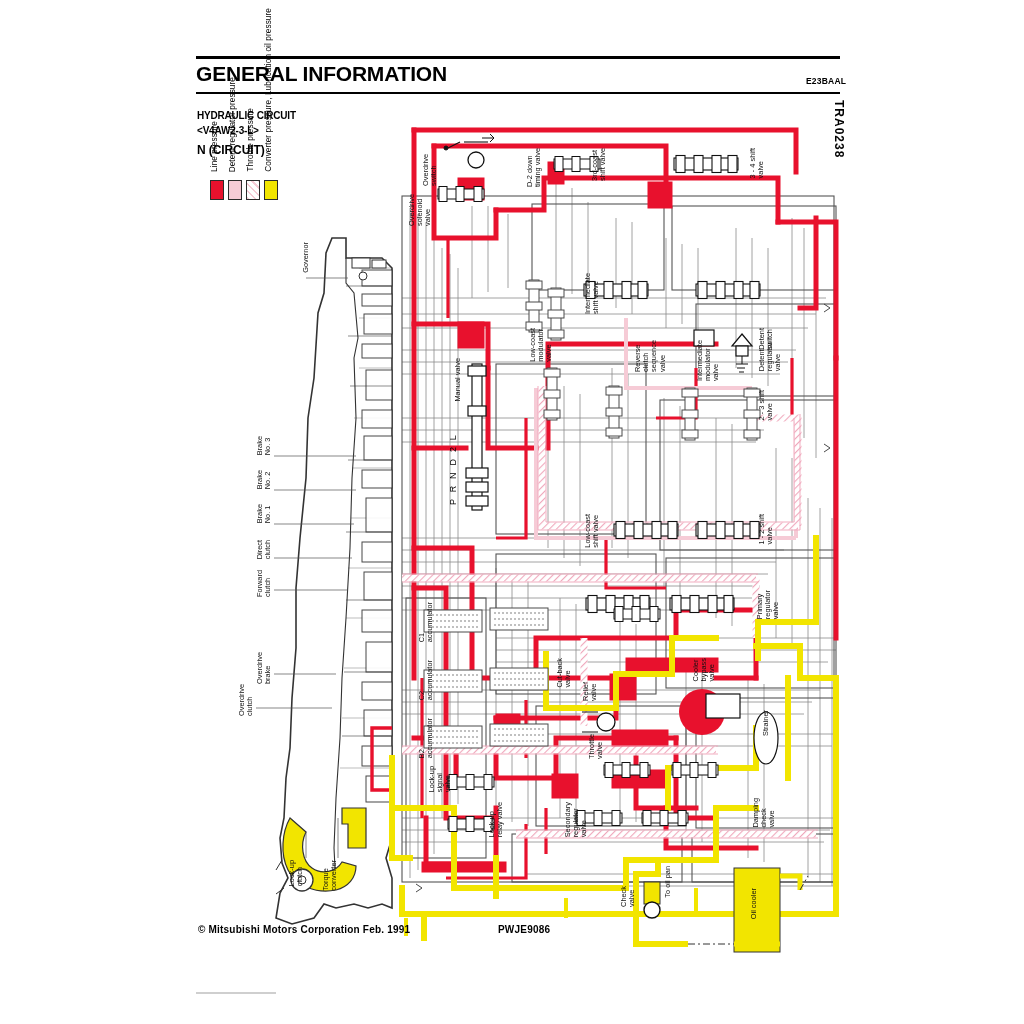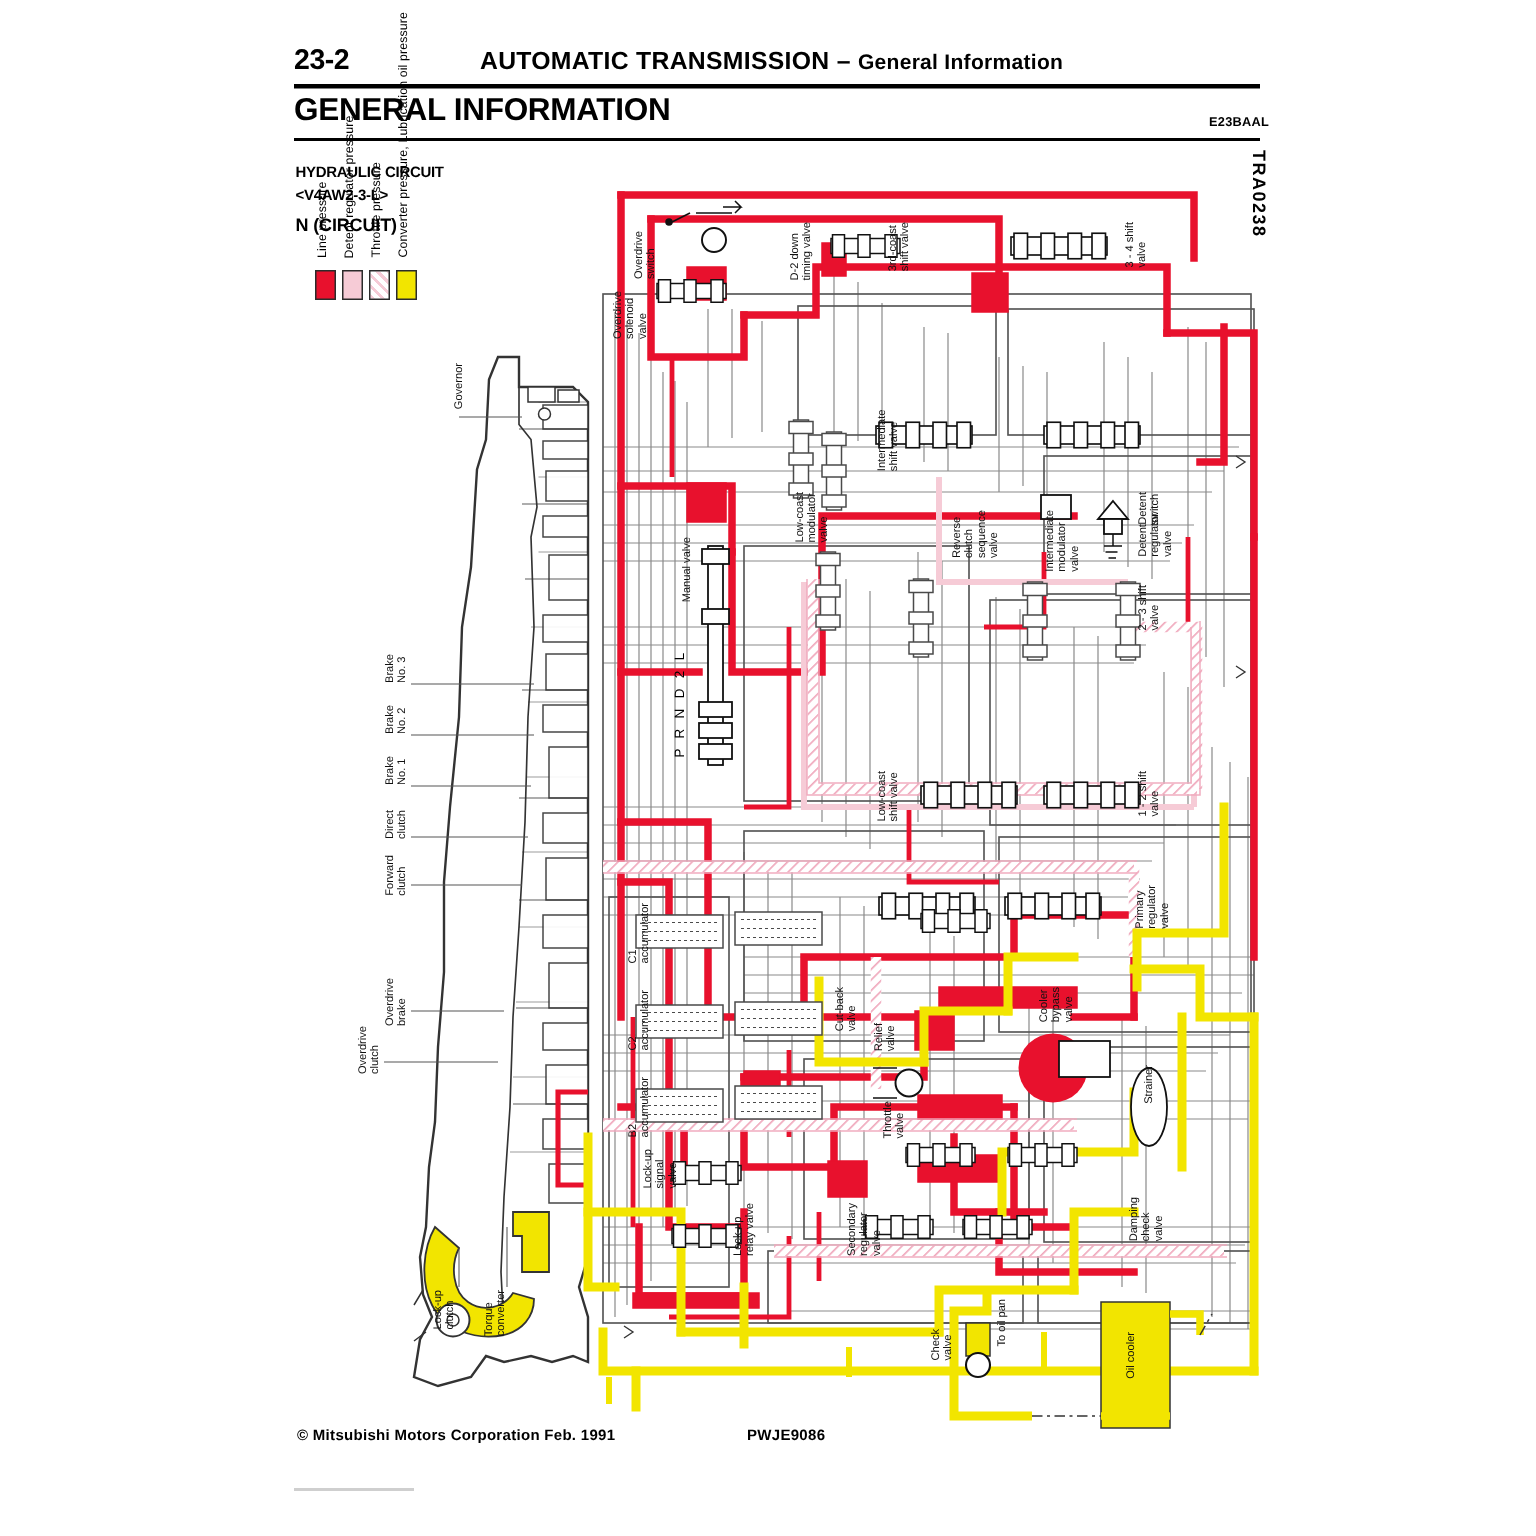--- a/index.html
+++ b/index.html
@@ -39,34 +39,30 @@
 
   
   .diagram{position:absolute;left:196px;top:118px;width:648px;height:820px;}
   svg.dg{position:absolute;left:0;top:0;width:648px;height:820px;overflow:visible;}
   .lbl{position:absolute;font-size:7.4px;line-height:8.2px;letter-spacing:0;
        writing-mode:vertical-rl;transform:rotate(180deg);white-space:pre;color:#111;}
   .gear{position:absolute;font-size:9px;letter-spacing:2.2px;
         writing-mode:vertical-rl;transform:rotate(180deg);white-space:nowrap;font-weight:500;}
 
   
-  .ft{position:absolute;top:952px;font-size:10px;font-weight:bold;letter-spacing:.2px;}
+  .ft{position:absolute;top:924px;font-size:10px;font-weight:bold;letter-spacing:.2px;}
   .ft-left{left:198px;}
   .ft-right{left:498px;}
   .edge{position:absolute;left:196px;top:992px;width:80px;height:2px;background:#cfcfcf;}
 </style>
 </head>
 <body>
 
 <div class="page">
 
-  <div class="hdr">
-    <div class="pageno">23-2</div>
-    <div class="title"><span>AUTOMATIC TRANSMISSION</span> <span>–</span> <span class="sub">General Information</span></div>
-  </div>
   <div class="rule"></div>
 
   <div class="gi">GENERAL INFORMATION</div>
   <div class="gi-rule"></div>
 
   <div class="code-e">E23BAAL</div>
   <div class="code-t">TRA0238</div>
 
   <div class="circ-title">
       <div>HYDRAULIC CIRCUIT</div>

